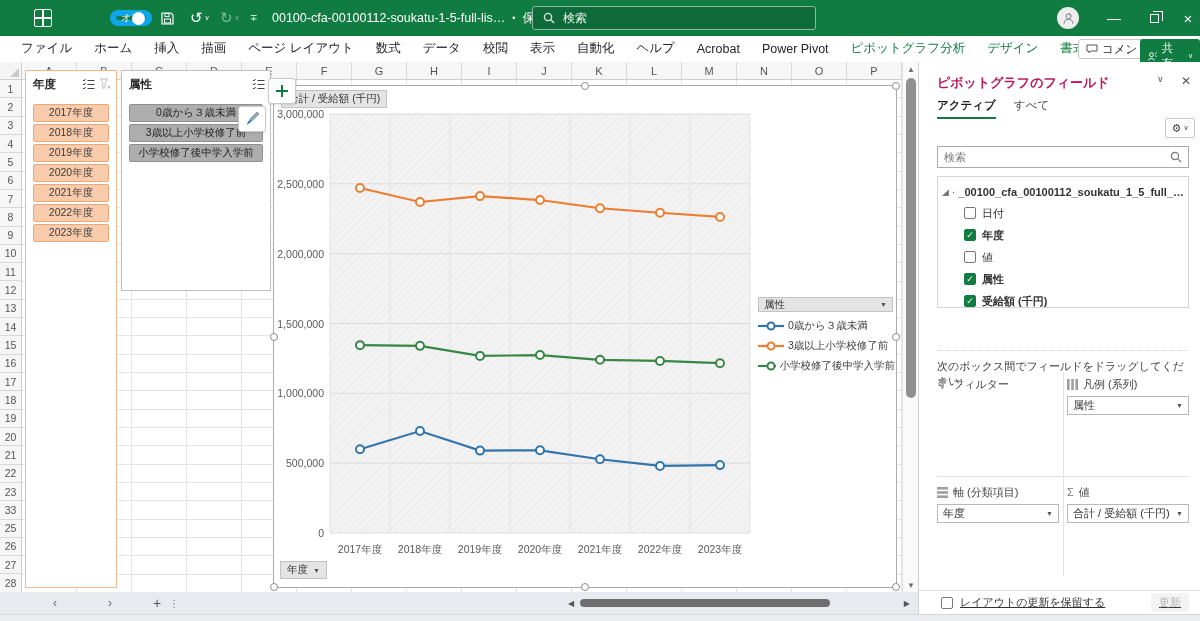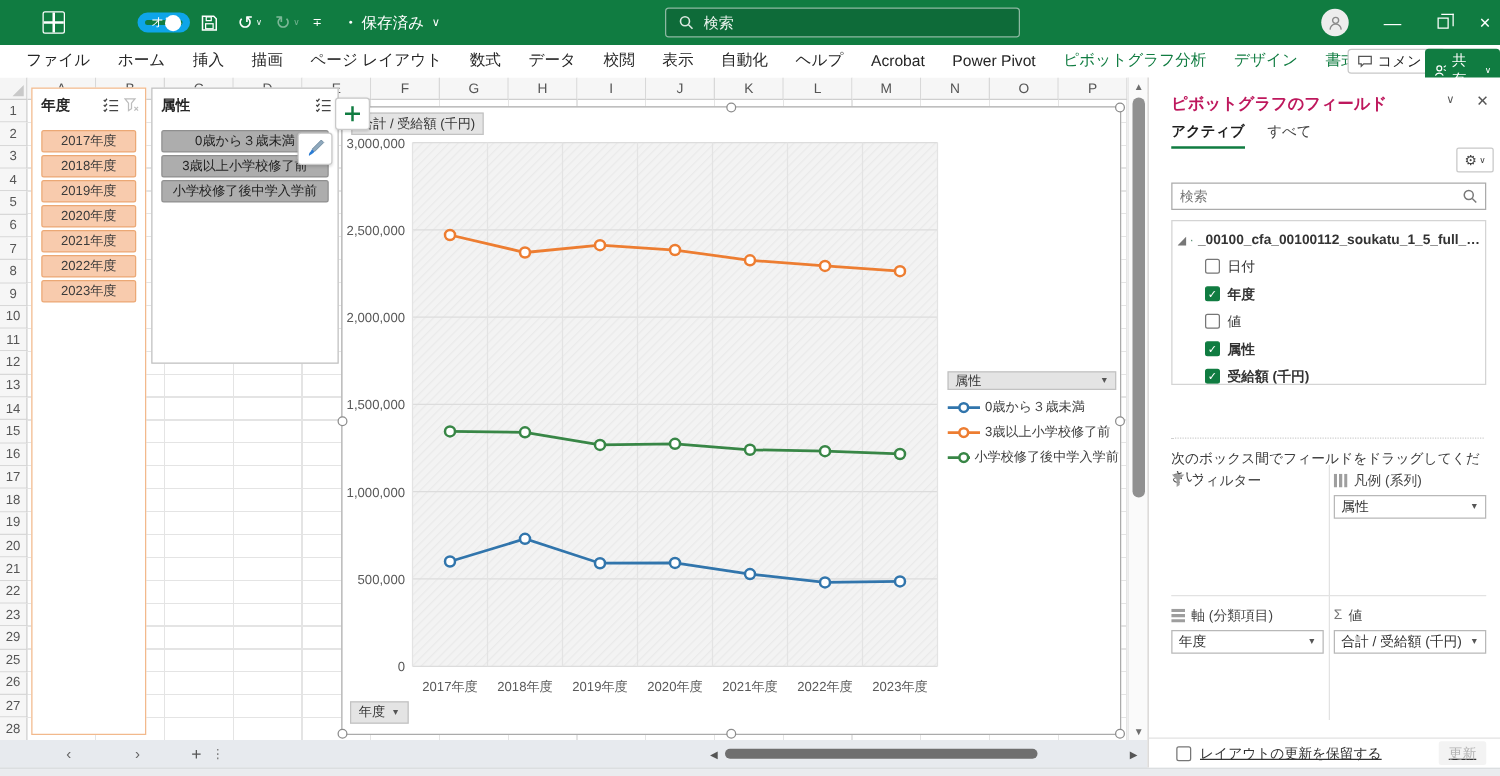--- a/index.html
+++ b/index.html
@@ -168,20 +168,21 @@
         <span class="mini-chev">∨</span>
       </div>
     <div class="tb-item" id="redo-btn">
         <span class="tb-glyph">↻</span>
         <span class="mini-chev">∨</span>
       </div>
     <div class="tb-item" id="qat-more">
         <span style="font-size:9px;">∓</span>
       </div>
     <div class="tb-item" id="filename">
+      <span>00100-cfa-00100112-soukatu-1-5-full-lis…</span>
       <span class="sep">•</span>
       <span>保存済み</span>
       <span class="chev">∨</span>
     </div>
     <div id="search-box">
       <svg width="12" height="12" viewBox="0 0 12 12">
           <circle cx="5" cy="5" r="3.6" fill="none" stroke="#DCE9E1" stroke-width="1.3"></circle>
           <line x1="7.8" y1="7.8" x2="11" y2="11" stroke="#DCE9E1" stroke-width="1.3"></line>
         </svg>
       <span>検索</span>
@@ -275,21 +276,21 @@
         <div class="rowh">14</div>
         <div class="rowh">15</div>
         <div class="rowh">16</div>
         <div class="rowh">17</div>
         <div class="rowh">18</div>
         <div class="rowh">19</div>
         <div class="rowh">20</div>
         <div class="rowh">21</div>
         <div class="rowh">22</div>
         <div class="rowh">23</div>
-        <div class="rowh">29</div>
+        <div class="rowh">33</div>
         <div class="rowh">25</div>
         <div class="rowh">26</div>
         <div class="rowh">27</div>
         <div class="rowh">28</div>
       </div>
 
     <div class="slicer" id="slicer-nendo">
       <div class="slicer-head">
         <span class="slicer-title">年度</span>
         <span class="slicer-icon">

